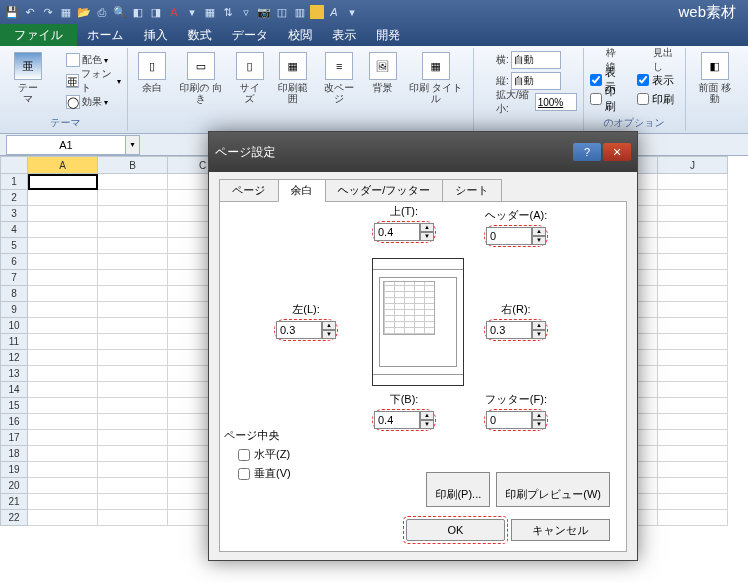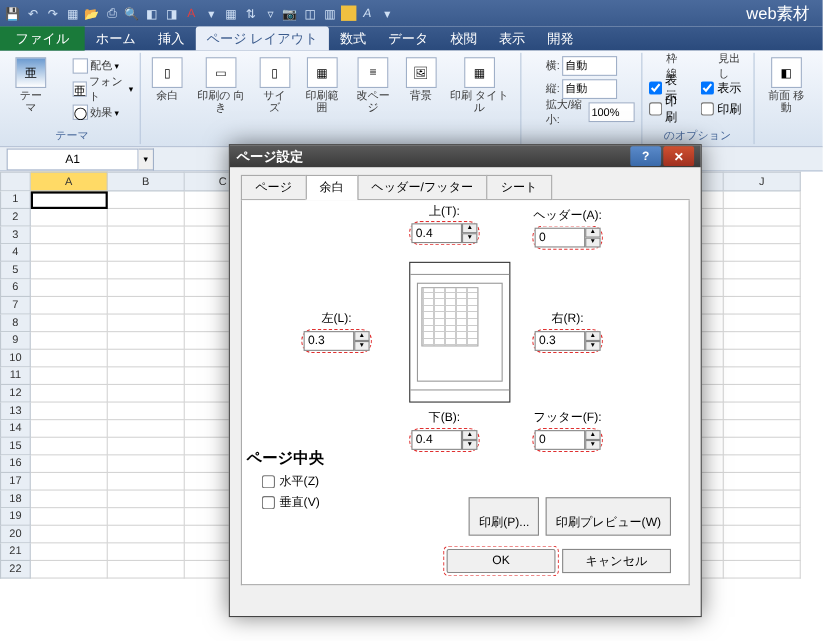--- a/index.html
+++ b/index.html
@@ -38,21 +38,21 @@
 .corner { width: 28px; background: #e8eef5; border: 1px solid #c0c8d0; }
 .col-h { width: 70px; background: #e8eef5; border: 1px solid #c0c8d0; border-left: none; text-align: center; font-size: 10px; line-height: 17px; color: #333; }
 .col-h.sel { background: #ffda66; }
 .rows { display: flex; flex-direction: column; }
 .row { display: flex; height: 16px; }
 .row-h { width: 28px; background: #e8eef5; border: 1px solid #c0c8d0; border-top: none; text-align: center; font-size: 10px; line-height: 15px; color: #333; }
 .cell { width: 70px; border-right: 1px solid #d4d4d4; border-bottom: 1px solid #d4d4d4; }
 .cell.active { border: 2px solid #000; position: relative; }
 
 .dialog { position: absolute; left: 208px; top: 131px; width: 430px; height: 430px; background: #f0f0f0; border: 1px solid #444; box-shadow: 0 0 20px rgba(0,0,0,0.5); }
-.dlg-title { height: 20px; background: linear-gradient(#5a5a5a, #3a3a3a); display: flex; align-items: center; padding: 0 6px; font-weight: bold; }
+.dlg-title { height: 40px; background: linear-gradient(#5a5a5a, #3a3a3a); display: flex; align-items: center; padding: 0 6px; }
 .dlg-title-text { color: #fff; font-size: 12px; flex: 1; }
 .dlg-btn { width: 28px; height: 18px; margin-left: 2px; display: flex; align-items: center; justify-content: center; font-size: 11px; color: #fff; border-radius: 2px; }
 .dlg-help { background: linear-gradient(#5a8aca, #3a6aaa); }
 .dlg-close { background: linear-gradient(#d05030, #a03020); }
 
 .dlg-body { padding: 6px 10px 10px 10px; }
 .dlg-tabs { display: flex; border-bottom: 1px solid #aaa; }
 .dlg-tab { padding: 3px 12px; border: 1px solid #aaa; background: #f0f0f0; margin-right: -1px; font-size: 11px; cursor: pointer; position: relative; top: 1px; }
 .dlg-tab.active { background: #fff; border-bottom-color: #fff; }
 .dlg-content { background: #fff; border: 1px solid #aaa; border-top: none; height: 350px; padding: 14px 18px; position: relative; }
@@ -65,21 +65,21 @@
 .margin-field .spinbtns div { height: 9px; border: 1px solid #888; background: #eee; font-size: 6px; line-height: 7px; text-align: center; }
 
 .page-preview { position: absolute; left: 152px; top: 56px; width: 92px; height: 128px; border: 1px solid #333; background: #fff; }
 .page-preview::before, .page-preview::after { content:""; position: absolute; }
 .page-preview .pv-inner { position: absolute; left: 6px; right: 6px; top: 18px; bottom: 18px; border: 1px solid #999; }
 .page-preview .pv-h1 { position: absolute; left: 0; right: 0; top: 10px; height: 1px; background: #999; }
 .page-preview .pv-h2 { position: absolute; left: 0; right: 0; bottom: 10px; height: 1px; background: #999; }
 .page-preview .pv-grid { position: absolute; left: 10px; top: 22px; width: 52px; height: 54px; background: repeating-linear-gradient(0deg,#ccc 0,#ccc 1px,transparent 1px,transparent 6px), repeating-linear-gradient(90deg,#ccc 0,#ccc 1px,transparent 1px,transparent 10px); border: 1px solid #aaa; }
 
 .center-section { position: absolute; left: 4px; top: 226px; }
-.center-section .sect-label { font-size: 14px; font-weight: bold; }
+.center-section .sect-label { font-size: 11px; }
 .center-section .chk-row { display: flex; align-items: center; gap: 4px; margin-top: 4px; margin-left: 14px; }
 .center-section input { width: 12px; height: 12px; }
 
 .dlg-actions { position: absolute; right: 16px; bottom: 44px; display: flex; gap: 6px; }
 .dlg-actions button { padding: 14px 8px; font-size: 11px; height: 35px; background: #f0f0f0; border: 1px solid #888; }
 
 .dlg-footer { position: absolute; right: 16px; bottom: 10px; display: flex; gap: 6px; }
 .dlg-footer button { width: 99px; height: 22px; font-size: 11px; background: #f0f0f0; border: 1px solid #888; }
 .dlg-footer .ok { outline: 1.5px dashed #e03030; outline-offset: 2px; border-radius: 2px; }
 </style>
@@ -107,21 +107,20 @@
   <span class="qat-icon" style="background:#f0c040;width:14px;height:14px"></span>
   <span class="qat-icon" style="font-style:italic">A</span>
   <span class="qat-icon">▾</span>
   <span class="qat-right">web素材</span>
 </div>
 
 <div class="tabs">
   <div class="tab-file">ファイル</div>
   <div class="tab">ホーム</div>
   <div class="tab">挿入</div>
-  <div class="tab active">ページ レイアウト</div>
   <div class="tab">数式</div>
   <div class="tab">データ</div>
   <div class="tab">校閲</div>
   <div class="tab">表示</div>
   <div class="tab">開発</div>
 </div>
 
 <div class="ribbon">
   <div class="rgroup">
     <div class="rgroup-body">
@@ -192,21 +191,21 @@
         <div class="rmini-row">
             <span class="mini-lbl">横:</span>
             <input class="rsel" value="自動" style="">
           </div>
         <div class="rmini-row">
             <span class="mini-lbl">縦:</span>
             <input class="rsel" value="自動" style="">
           </div>
         <div class="rmini-row">
             <span class="mini-lbl">拡大/縮小:</span>
-            <input class="rsel" style="width: 42px;" value="100%">
+            <input class="rsel" style="width: 42px; text-decoration: underline;" value="100%">
           </div>
       </div>
     </div>
     <div class="rgroup-label">&nbsp;</div>
   </div>
 
   <div class="rgroup">
     <div class="rgroup-body">
       <div class="rmini">
         <div class="rmini-row">

